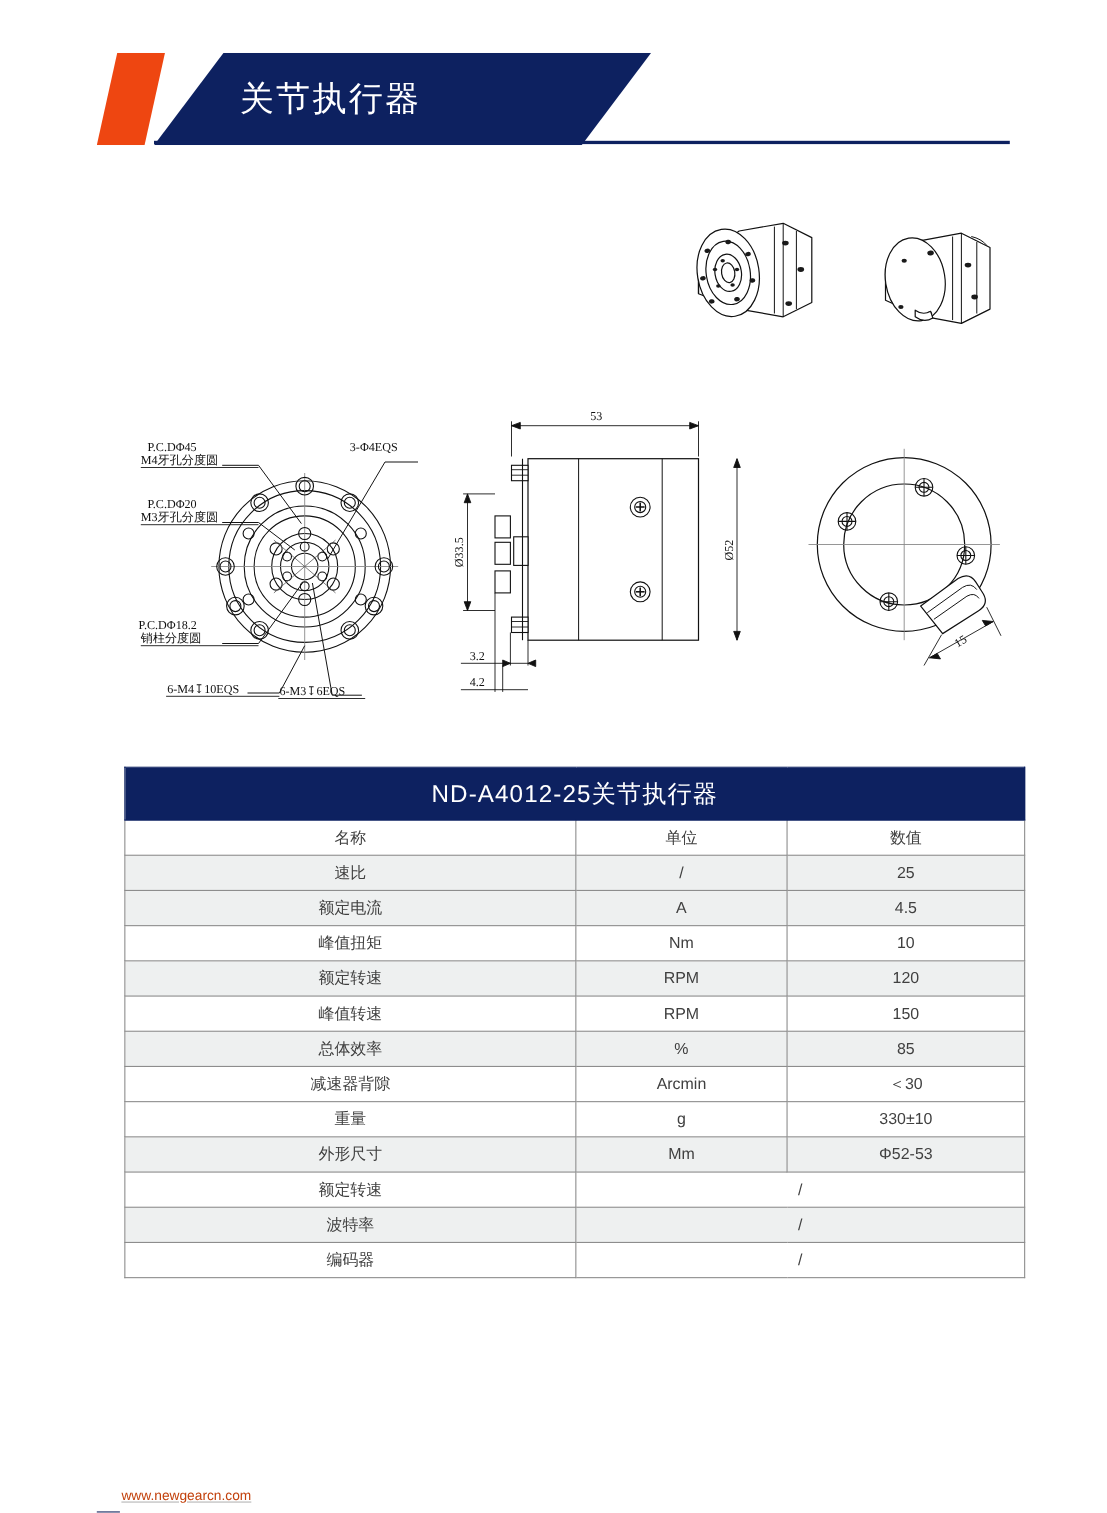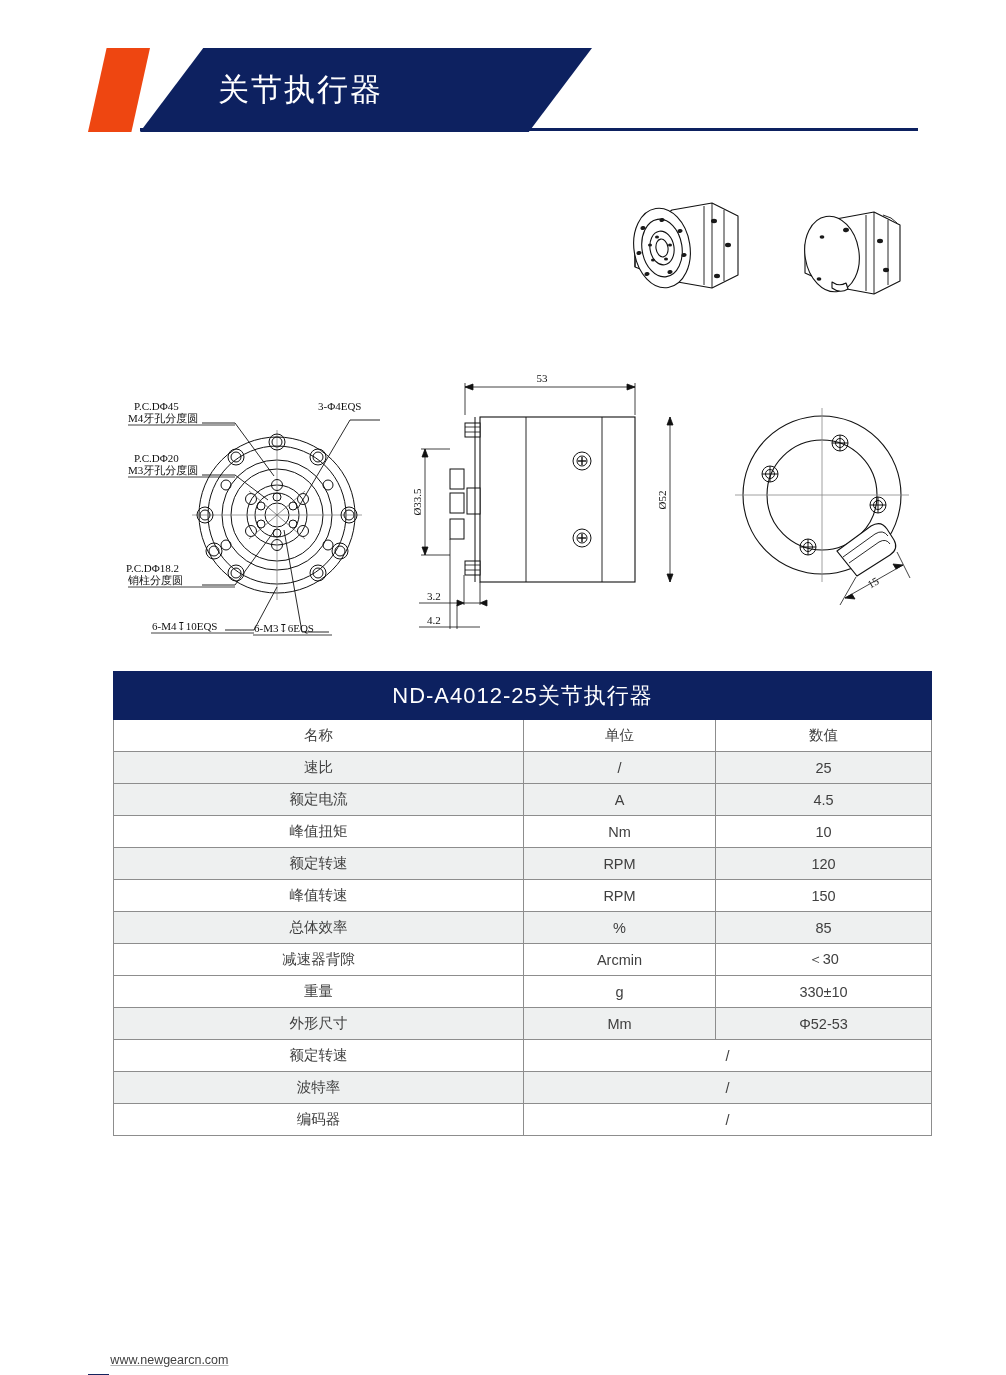--- a/index.html
+++ b/index.html
@@ -49,21 +49,21 @@
     letter-spacing:2px;line-height:1.1;white-space:nowrap;
   }
   .photo-svg{position:absolute;}
 
   
   .drawings{position:absolute;left:0;top:360px;width:1006px;height:290px;}
   .dwg{position:absolute;}
   .dwg text{font-family:"Liberation Serif","DejaVu Serif",serif;}
 
   
-  .table-wrap{position:absolute;left:88px;top:671px;width:818px;padding-left:25px;}
+  .table-wrap{position:absolute;left:88px;top:697px;width:818px;padding-left:25px;}
   table.spec{
     width:818px;border-collapse:collapse;
     table-layout:fixed;
   }
   table.spec th.title{
     background:#0d2160;color:#fff;
     font-size:22px;font-weight:400;letter-spacing:1px;
     height:45px;text-align:center;border:1px solid #0d2160;
   }
   table.spec th.col,table.spec td{
@@ -81,21 +81,21 @@
   col.c2{width:192px;}
   col.c3{width:216px;}
 
   
   .footer{position:absolute;left:88px;top:1330px;display:flex;align-items:center;}
   .pg-num{
     background:#14245e;color:#ffffff;font-size:12px;
     padding:1px 4px 2px 4px;line-height:1.1;font-weight:bold;margin-top:44px;
   }
   .site{
-    font-size:12.5px;color:#404040;margin-left:1px;
+    font-size:12.5px;color:#c2410c;margin-left:1px;
     text-decoration:underline;text-decoration-color:#b5b5b5;
   }
 </style>
 </head>
 <body>
 
 <div class="page">
 
   <div class="header">
     <div class="hdr-orange"></div>

